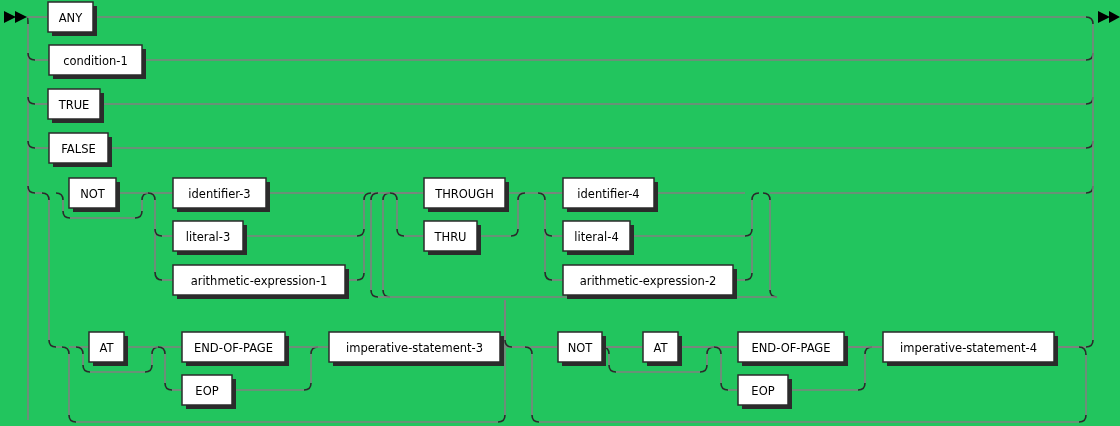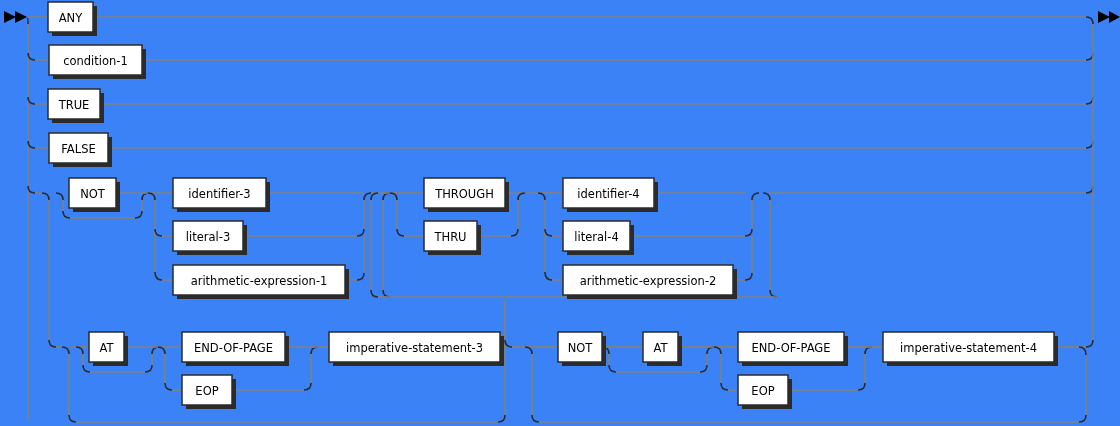--- a/index.html
+++ b/index.html
@@ -1,17 +1,17 @@
 <!DOCTYPE html>
 <html><head>
 <meta charset="utf-8">
 <style>
   html,body{margin:0;padding:0;background:#ffffff;}
   body{font-family:"DejaVu Sans","Liberation Sans",sans-serif;}
-  #diagram-root{position:relative;width:1120px;height:426px;overflow:hidden;background:#3b82f6;}
+  #diagram-root{position:relative;width:1120px;height:426px;overflow:hidden;background:#22c55e;}
   svg{display:block;}
   .rail{fill:none;stroke:#808080;stroke-width:1.6;}
   .rail-dark{fill:none;stroke:#2b2b2b;stroke-width:1.6;}
   .nodebox{fill:#ffffff;stroke:#2b2b2b;stroke-width:1.5;}
   .nodeshadow{fill:#2b2b2b;}
   .nodelabel{font-family:"DejaVu Sans","Liberation Sans",sans-serif;font-size:11.5px;fill:#000;dominant-baseline:middle;text-anchor:middle;}
   .arrowhead{fill:#000;}
 </style>
 </head>
 <body>

